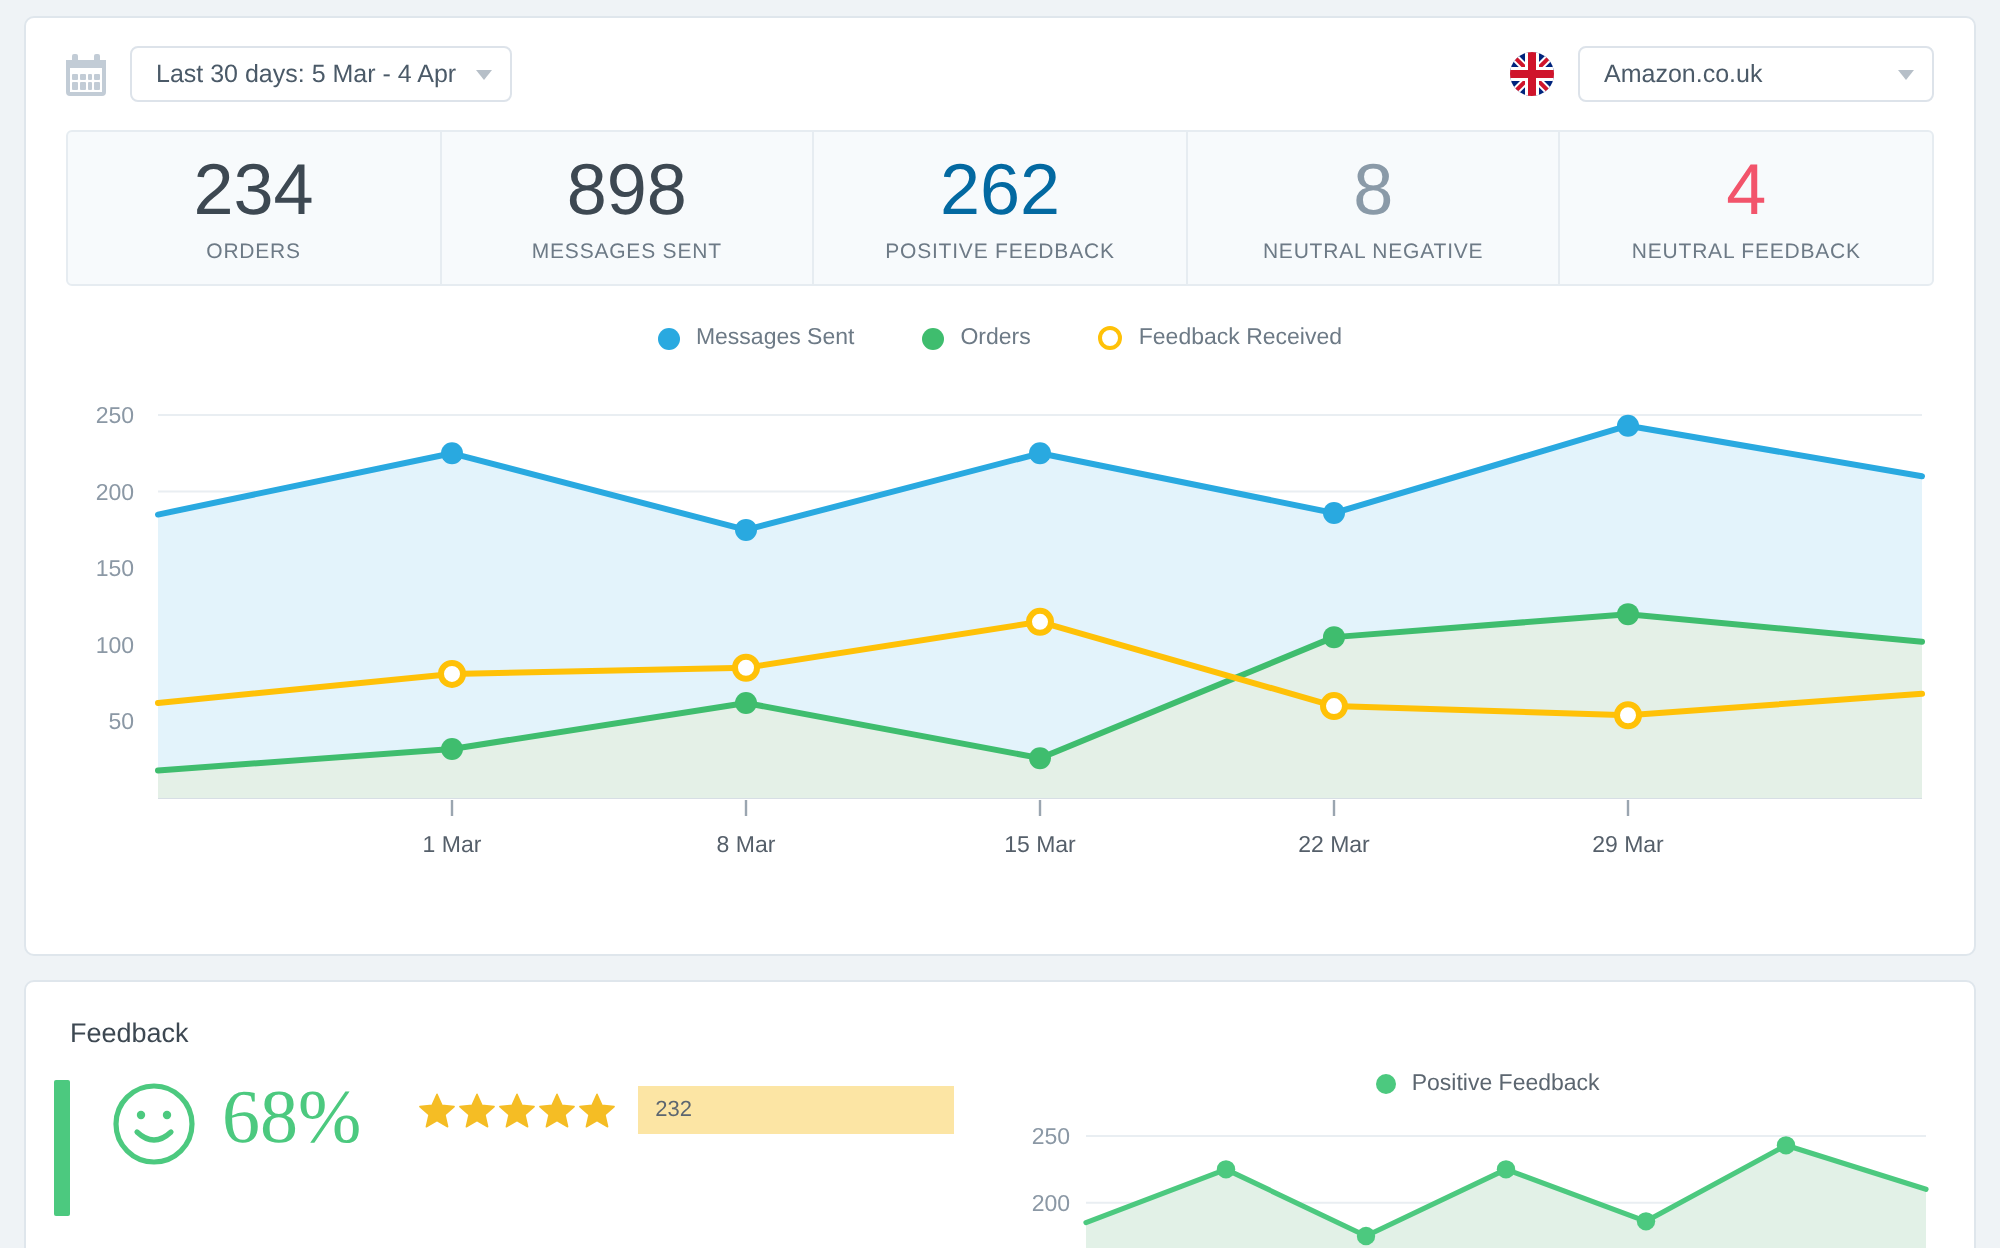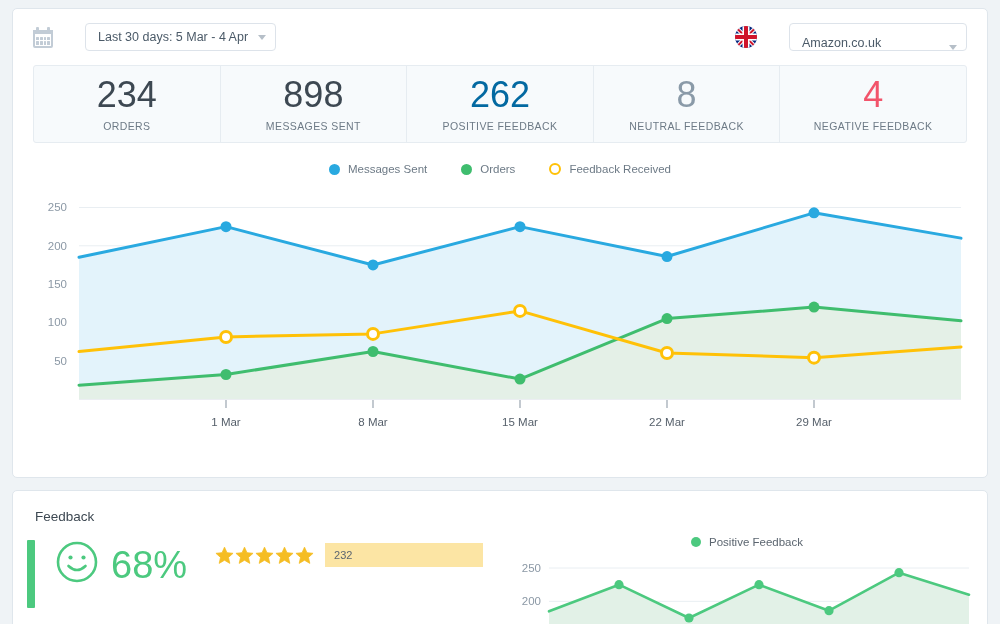--- a/index.html
+++ b/index.html
@@ -28,21 +28,21 @@
   .panel-feedback { margin-top: 12px; height: 180px; overflow: hidden; }
 
   
   .toolbar {
     height: 56px;
     display: flex;
     align-items: center;
     justify-content: space-between;
     padding: 0 20px;
   }
-  .toolbar-left, .toolbar-right { display: flex; align-items: center; gap: 20px; }
+  .toolbar-left, .toolbar-right { display: flex; align-items: center; }
 
   .cal-icon { width: 20px; height: 21px; margin-right: 12px; position: relative; }
   .cal-icon .body {
     position: absolute; left: 0; top: 3px; width: 20px; height: 18px;
     border: 2px solid #c2ccd6; border-radius: 2px; background: #fff;
   }
   .cal-icon .top {
     position: absolute; left: 0; top: 3px; width: 20px; height: 4px;
     background: #c2ccd6;
   }
@@ -60,21 +60,21 @@
     min-width: 170px;
     border: 1px solid #dde3ea;
     border-radius: 4px;
     background: #fff;
     display: flex; align-items: center; justify-content: space-between;
     padding: 0 9px 0 12px;
     font-size: 12.5px;
     color: #4b5a68;
     cursor: pointer;
   }
-  .select-box.wide { min-width: 178px; align-items: flex-end; }
+  .select-box.wide { min-width: 178px; }
   .caret {
     width: 0; height: 0;
     border-left: 4.5px solid transparent;
     border-right: 4.5px solid transparent;
     border-top: 5px solid #b6bfc8;
     margin-left: 10px;
   }
 
   .flag {
     width: 22px; height: 22px; border-radius: 50%;
@@ -148,21 +148,21 @@
   .chart-svg { display: block; }
 
   .axis-label { font-size: 11.5px; fill: #8b98a5; font-family: "Liberation Sans", sans-serif; }
   .axis-label-x { font-size: 11.5px; fill: #555f6a; font-family: "Liberation Sans", sans-serif; }
 
   
   .fb-title { font-size: 13.5px; color: #3d4852; padding: 18px 0 0 22px; }
   .fb-body { display: flex; margin-top: 16px; }
   .fb-left { display: flex; align-items: flex-start; padding-left: 0; }
   .green-bar { width: 8px; height: 68px; background: #4cc97f; margin-left: 14px; border-radius: 1px; }
-  .smiley-row { display: flex; align-items: flex-end; margin-left: 20px; }
+  .smiley-row { display: flex; align-items: flex-start; margin-left: 20px; font-family: Liberation Serif, serif; }
   .smiley { width: 44px; height: 44px; }
   .pct { font-size: 38px; color: #4cc97f; margin-left: 12px; line-height: 1; }
 
   .stars-block { margin-left: 28px; }
   .star-row { display: flex; align-items: center; height: 30px; }
   .stars { display: flex; gap: 1px; width: 100px; }
   .star { width: 19px; height: 19px; }
   .bar {
     height: 24px;
     background: #fce5a4;
@@ -235,25 +235,25 @@
       <div class="stat">
         <div class="val">898</div>
         <div class="lbl">MESSAGES SENT</div>
       </div>
       <div class="stat green">
         <div class="val">262</div>
         <div class="lbl">POSITIVE FEEDBACK</div>
       </div>
       <div class="stat grey">
         <div class="val">8</div>
-        <div class="lbl">NEUTRAL FEEDBACK</div>
+        <div class="lbl">NEUTRAL NEGATIVE</div>
       </div>
       <div class="stat red">
         <div class="val">4</div>
-        <div class="lbl">NEGATIVE FEEDBACK</div>
+        <div class="lbl">NEUTRAL FEEDBACK</div>
       </div>
     </div>
 
     <div class="legend">
       <div class="legend-item">
         <span class="legend-dot" style="background:#29a9e0"></span>
         <span class="legend-label">Messages Sent</span>
       </div>
       <div class="legend-item">
         <span class="legend-dot" style="background:#3fbd6e"></span>

